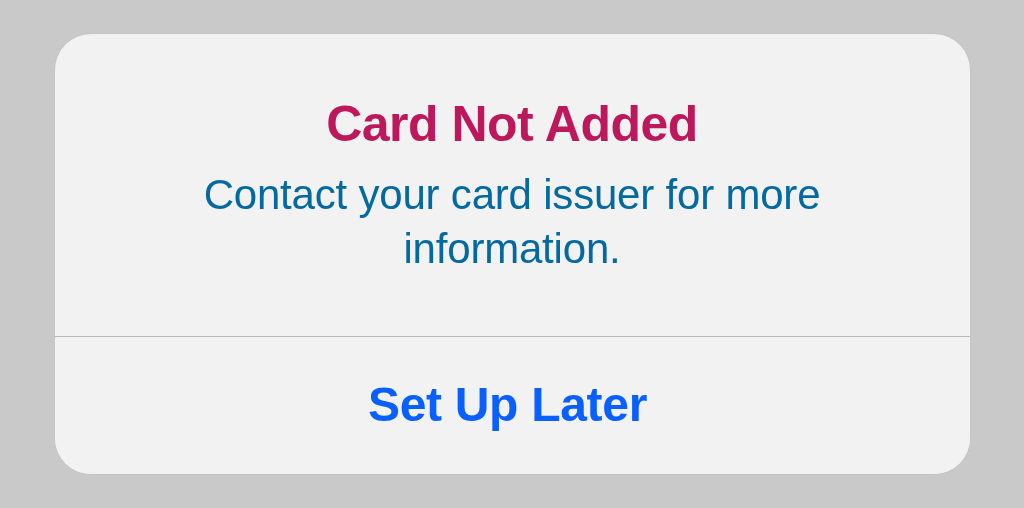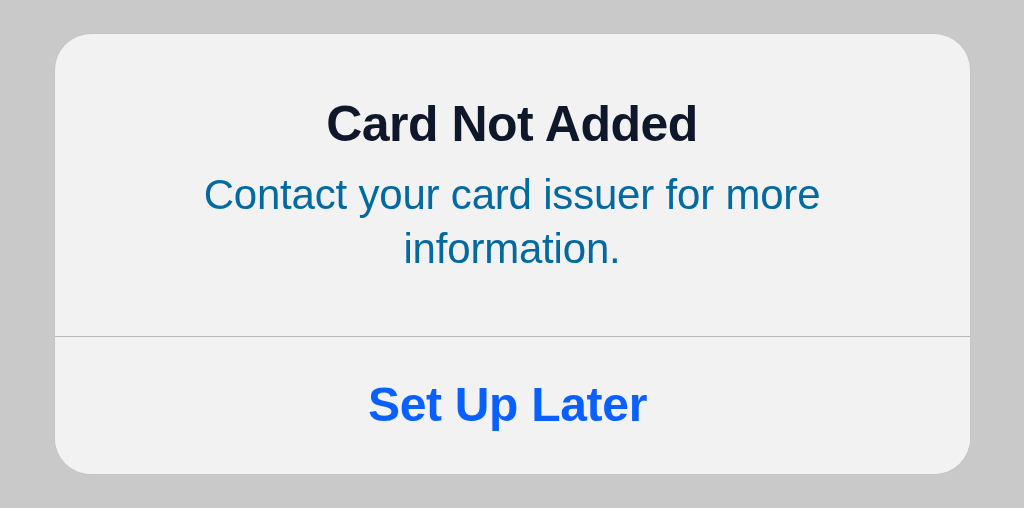--- a/index.html
+++ b/index.html
@@ -23,21 +23,21 @@
       overflow: hidden;
       box-shadow: 0 0 0 1px rgba(0,0,0,0.02);
     }
     .alert-content {
       padding: 60px 50px 60px 50px;
       text-align: center;
     }
     .alert-title {
       font-size: 50px;
       font-weight: 600;
-      color: #0f172a;
+      color: #be185d;
       letter-spacing: -0.5px;
       line-height: 1.2;
       text-align: center;
     }
     .alert-message {
       font-size: 42px;
       font-weight: 400;
       color: #0369a1;
       margin-top: 14px;
       line-height: 1.28;

